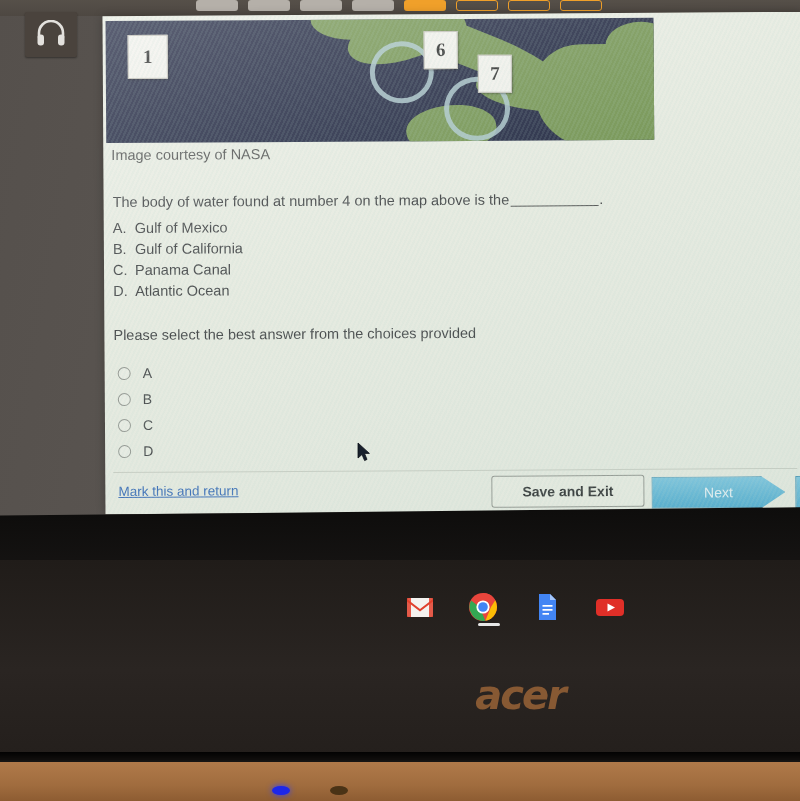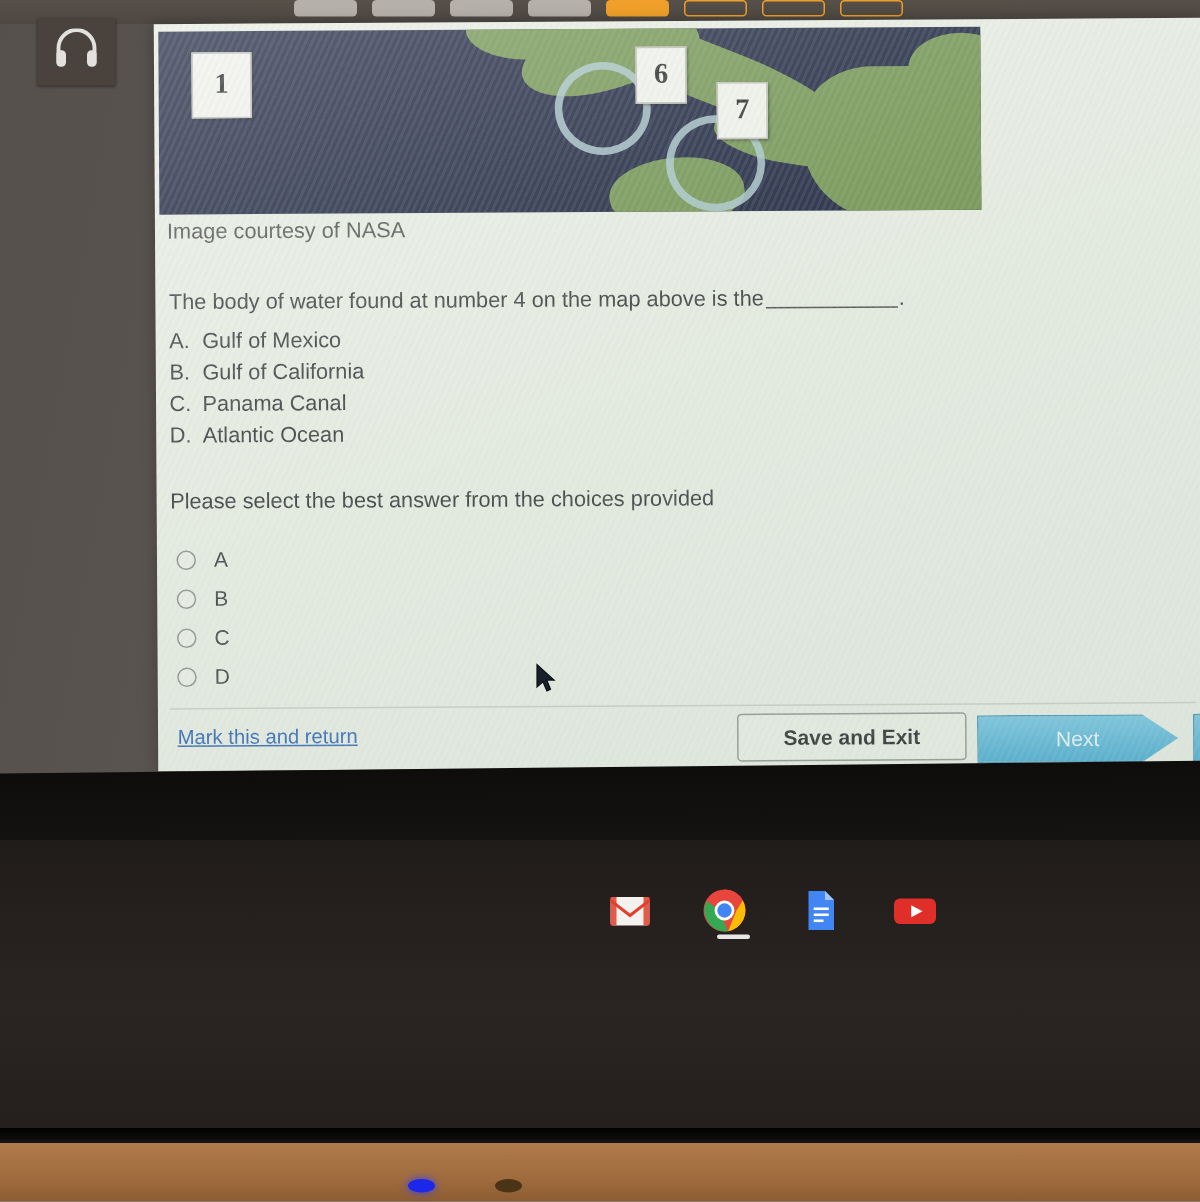--- a/index.html
+++ b/index.html
@@ -307,18 +307,19 @@
     </span>
     <span class="sicon">
       <svg viewBox="0 0 30 30">
           <rect x="1" y="7" width="28" height="17" rx="4" fill="#e02f28"></rect>
         <path d="M12.5 11.5 L20 15.5 L12.5 19.5 Z" fill="#ffffff"></path>
         </svg>
     </span>
   </div>
   <div class="shelf-indicator"></div>
 
+  <div class="acer">acer</div>
 
   <div class="deck-shadow"></div>
   <div class="table-surface"></div>
   <div class="led-blue"></div>
   <div class="led-amber"></div>
 </div>
 
 </body></html>

